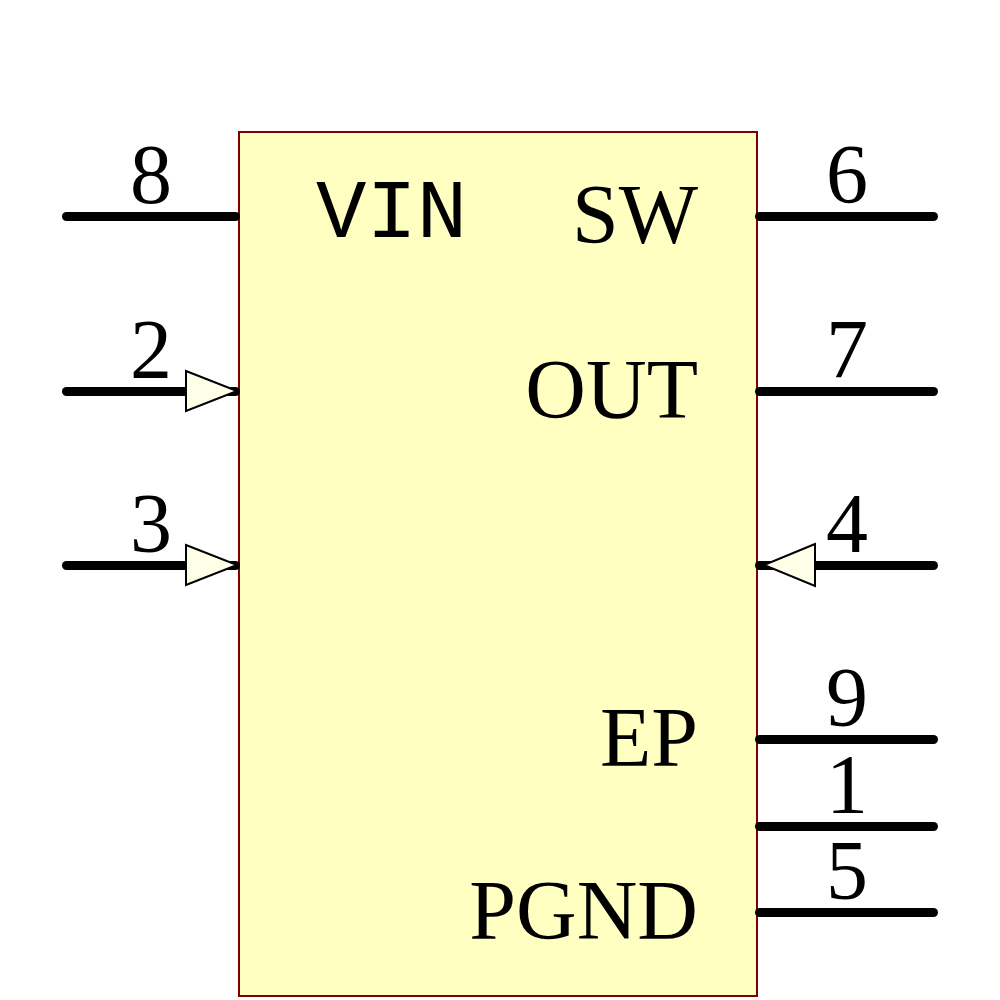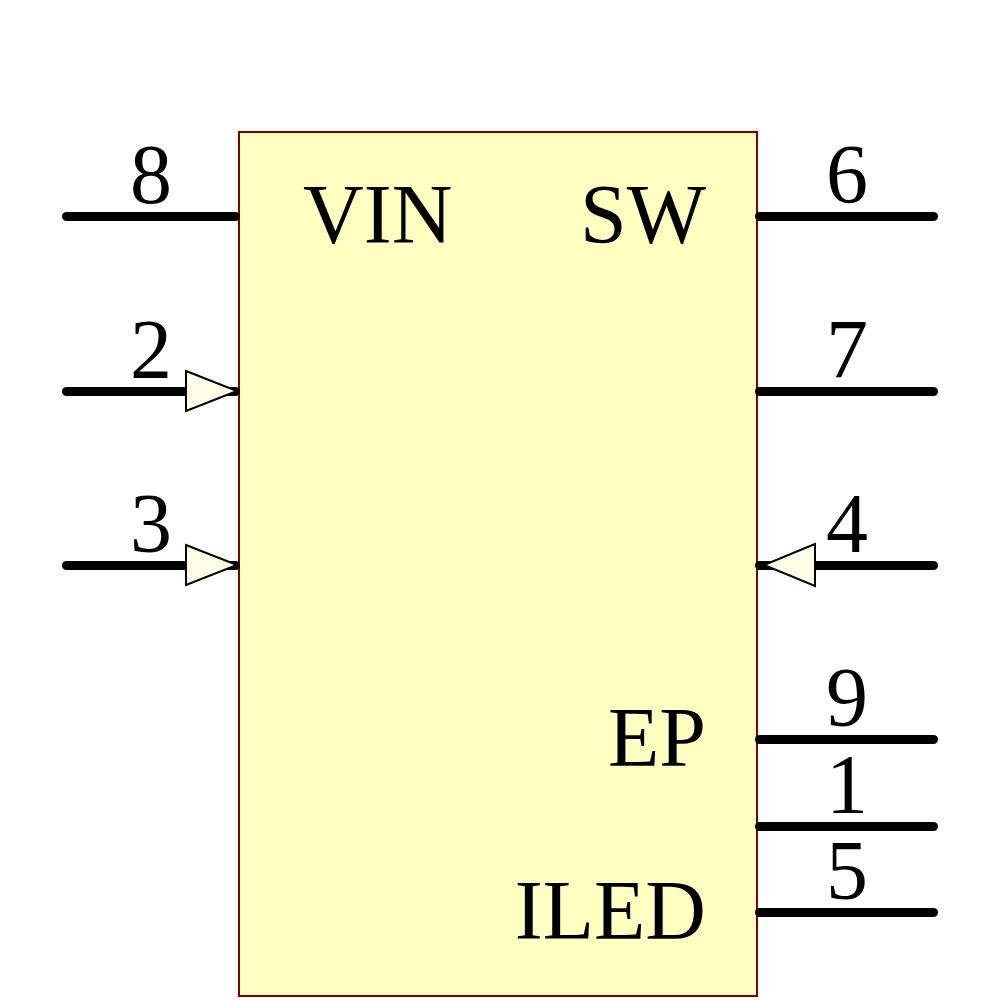--- a/index.html
+++ b/index.html
@@ -46,22 +46,22 @@
   }
   .left-num  { left: 151px; }
   .right-num { left: 847px; }
   
   .pin-label {
     position: absolute;
     font-size: 84px;
     line-height: 1;
     white-space: nowrap;
   }
-  .label-left  { left: 303px; }
-  .label-right { right: 294px; text-align: right; }
+  .label-left  { left: 316px; font-family: Liberation Mono, monospace; }
+  .label-right { right: 302px; text-align: right; }
   
   .arrow {
     position: absolute;
   }
   .arrow polygon {
     fill: var(--arrow-fill, #FFFFE8);
     stroke: #000000;
     stroke-width: 2;
     stroke-linejoin: miter;
   }
@@ -88,31 +88,32 @@
     <polygon points="2,3 53,23 2,43"></polygon>
   </svg>
   <div class="pin-num left-num" style="top:482px">3</div>
 
   <div class="pin-wire right-wire" style="top:212px"></div>
   <div class="pin-num right-num" style="top:133px">6</div>
   <div class="pin-label label-right" style="top:173px">SW</div>
 
   <div class="pin-wire right-wire" style="top:387px"></div>
   <div class="pin-num right-num" style="top:308px">7</div>
+  <div class="pin-label label-right" style="top:348px">OUT</div>
 
   <div class="pin-wire right-wire" style="top:561px"></div>
   <svg class="arrow" style="left:758px;top:542px" width="60" height="46">
     <polygon points="57,2 6,23 57,44"></polygon>
   </svg>
   <div class="pin-num right-num" style="top:482px">4</div>
 
   <div class="pin-wire right-wire" style="top:735px"></div>
   <div class="pin-num right-num" style="top:656px">9</div>
   <div class="pin-label label-right" style="top:696px">EP</div>
 
   <div class="pin-wire right-wire" style="top:822px"></div>
   <div class="pin-num right-num" style="top:743px">1</div>
 
   <div class="pin-wire right-wire" style="top:908px"></div>
   <div class="pin-num right-num" style="top:829px">5</div>
-  <div class="pin-label label-right" style="top:869px">ILED</div>
+  <div class="pin-label label-right" style="top:869px">PGND</div>
 
 </div>
 
 </body></html>

